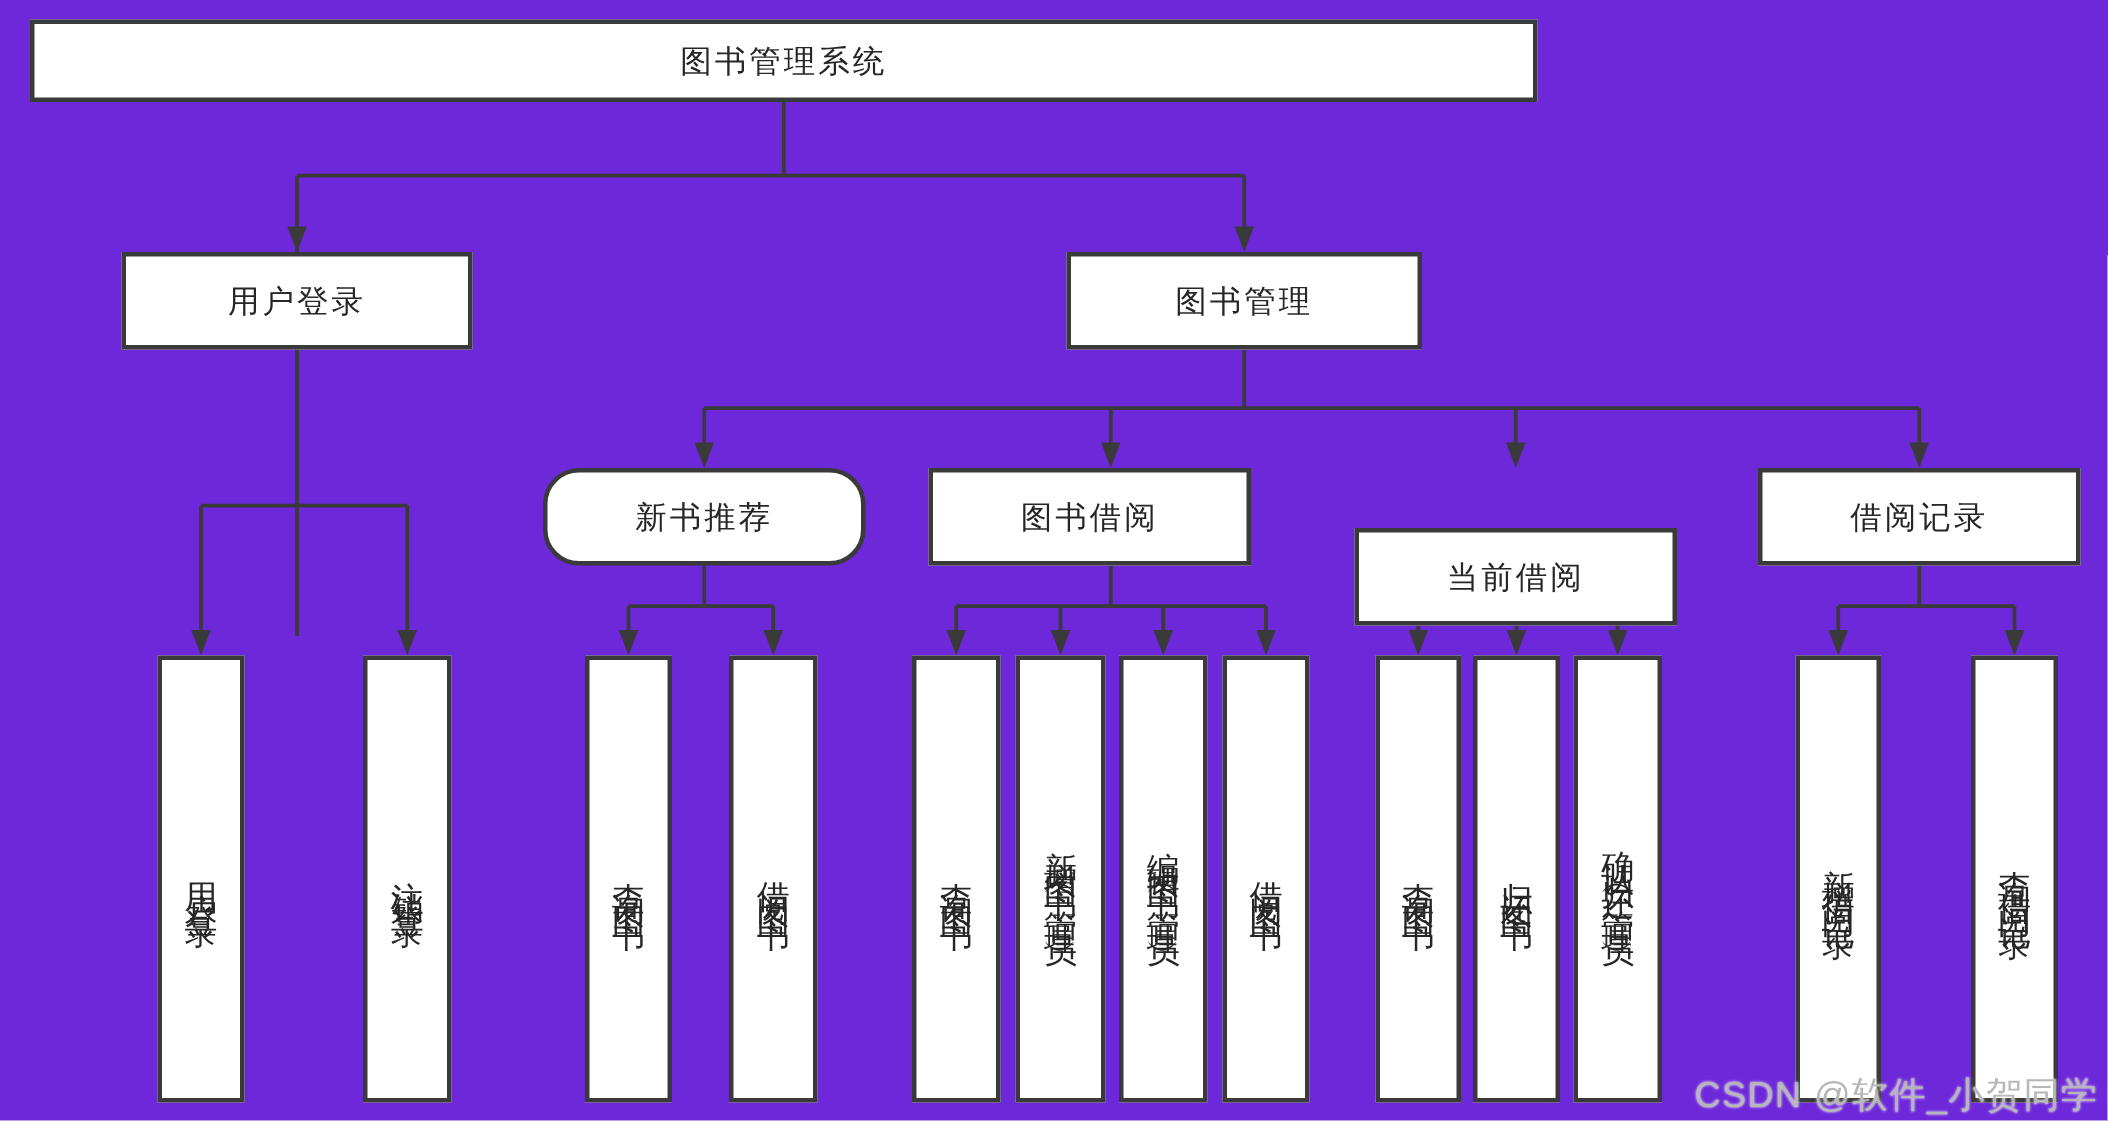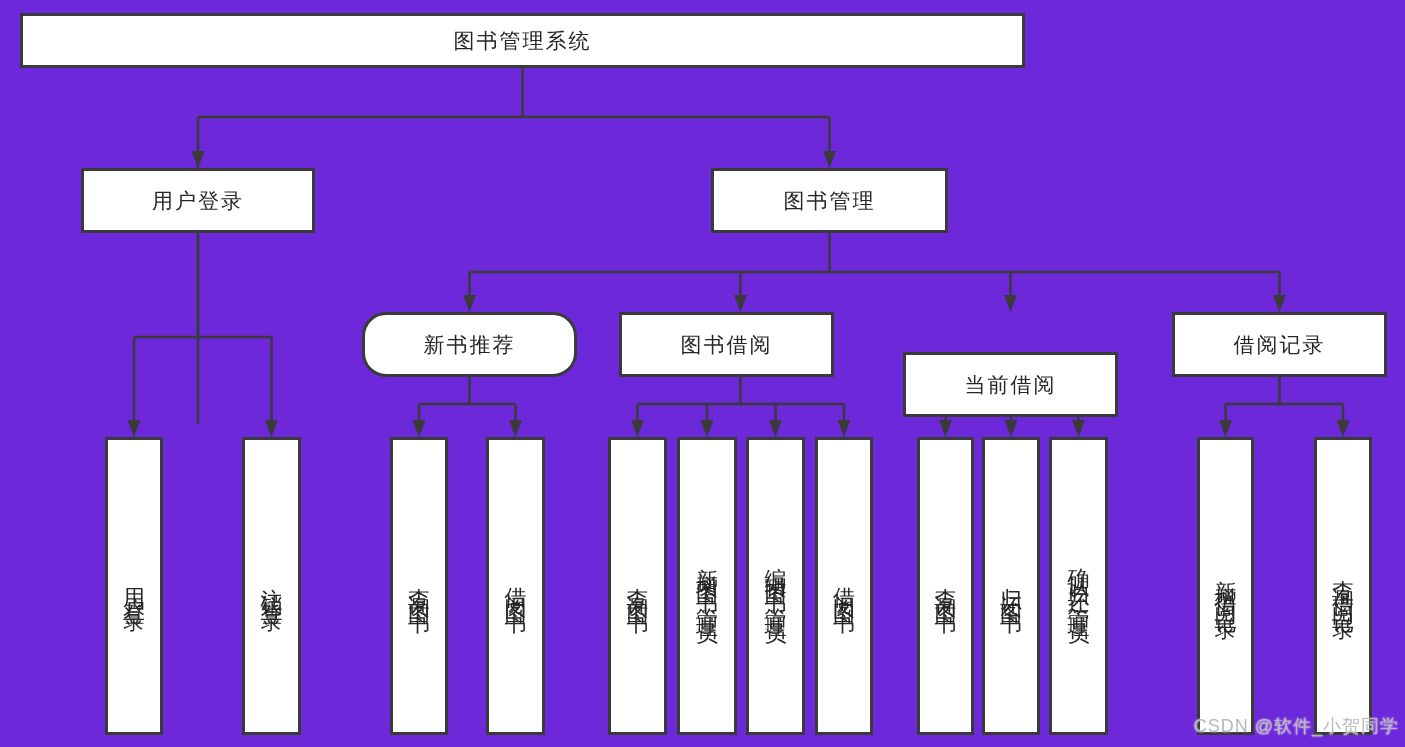--- a/index.html
+++ b/index.html
@@ -43,21 +43,21 @@
     text-orientation: mixed;
     font-size: 22px;
     letter-spacing: 8px;
     line-height: 1;
     padding: 6px 0;
   }
   .watermark {
     position: absolute;
     top: 714px;
     right: 6px;
-    font-size: 18px;
+    font-size: 24px;
     letter-spacing: 1px;
     color: #b7b7b7;
     text-shadow: 0 0 2px #ffffff;
     white-space: nowrap;
     z-index: 3;
   }
 </style>
 </head>
 <body>
 

